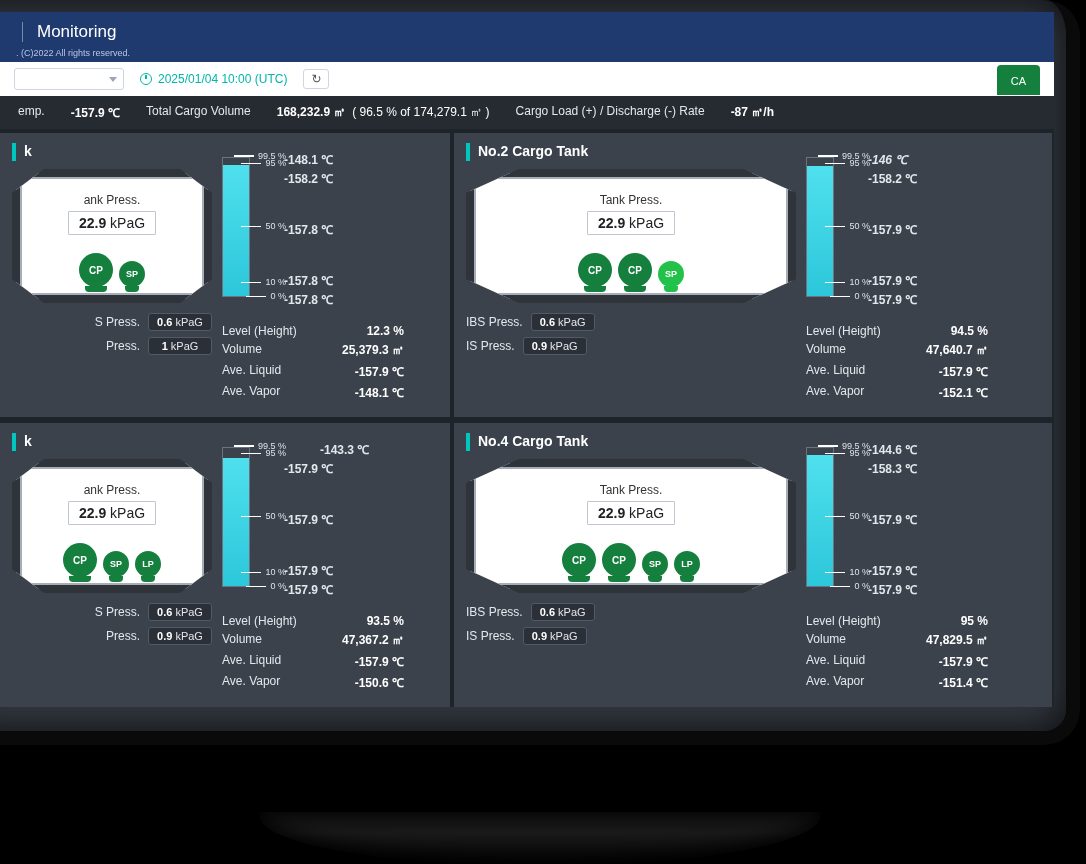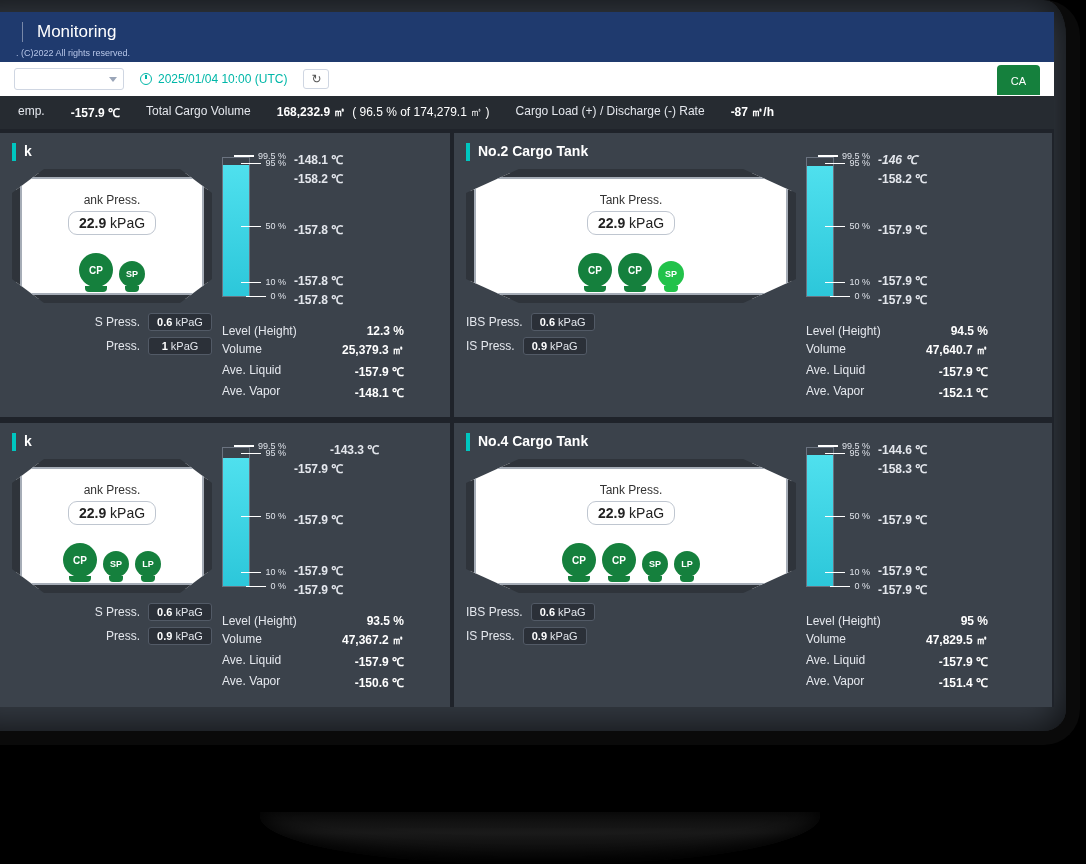--- a/index.html
+++ b/index.html
@@ -142,21 +142,21 @@
     position:relative;
     text-align:center;
     clip-path: polygon(16% 0%, 84% 0%, 100% 18%, 100% 82%, 84% 100%, 16% 100%, 0% 82%, 0% 18%);
     border:8px solid #2f343b;
     box-shadow: inset 0 0 0 2px #a6adb7;
   }
   .tankcard .tp-label { font-size:12px; color:#333; margin-top:4px; }
   .tankcard .tp-val {
     display:inline-block;
     border:1px solid #bfc6d0;
-    border-radius:9px;
+    border-radius:1px;
     padding:3px 10px;
     margin-top:4px;
     font-size:14px;
   }
   .tankcard .tp-val b { font-weight:700; }
   .pumps { display:flex; gap:6px; justify-content:center; align-items:flex-end; margin-top:12px; height:40px;}
   .pump {
     width:34px;height:34px;border-radius:50%;
     display:flex;align-items:center;justify-content:center;
     color:#fff;font-size:10px;font-weight:600;
@@ -201,21 +201,21 @@
   .ticks { position:absolute; top:8px; right:-2px; height:146px; width:72px; }
   .tick { position:absolute; right:0; display:flex; align-items:center; gap:4px; font-size:9px; color:#dfe3ea;}
   .tick .ln { width:20px; height:1px; background:#fff; }
   .tick.h .ln { height:2px; }
   .temps-col { width:78px; font-size:12px; color:#e4e7ed; display:flex; flex-direction:column; gap:2px; padding-top:8px;}
   .temps-col div { white-space:nowrap; }
   .stats { margin-top:auto; padding-top:12px; font-size:12px; color:#e4e7ed; width:182px;}
   .stats .srow { display:flex; justify-content:space-between; padding:2px 0;}
   .stats .srow span:last-child { font-weight:600; color:#fff;}
   .right-block { display:flex; flex-direction:column; flex:1;}
-  .right-top { display:flex; gap:10px;}
+  .right-top { display:flex; }
   .clock-ic {
     width:12px;height:12px;border:1.5px solid #00b7a8;border-radius:50%;display:inline-block;position:relative;
   }
   .clock-ic::after {content:"";position:absolute;top:1px;left:4px;width:1.5px;height:4px;background:#00b7a8;}
   .refresh-ic::before {content:"↻";}
 
   .stand {
     position:absolute;
     top: 812px;
     left: 260px;

